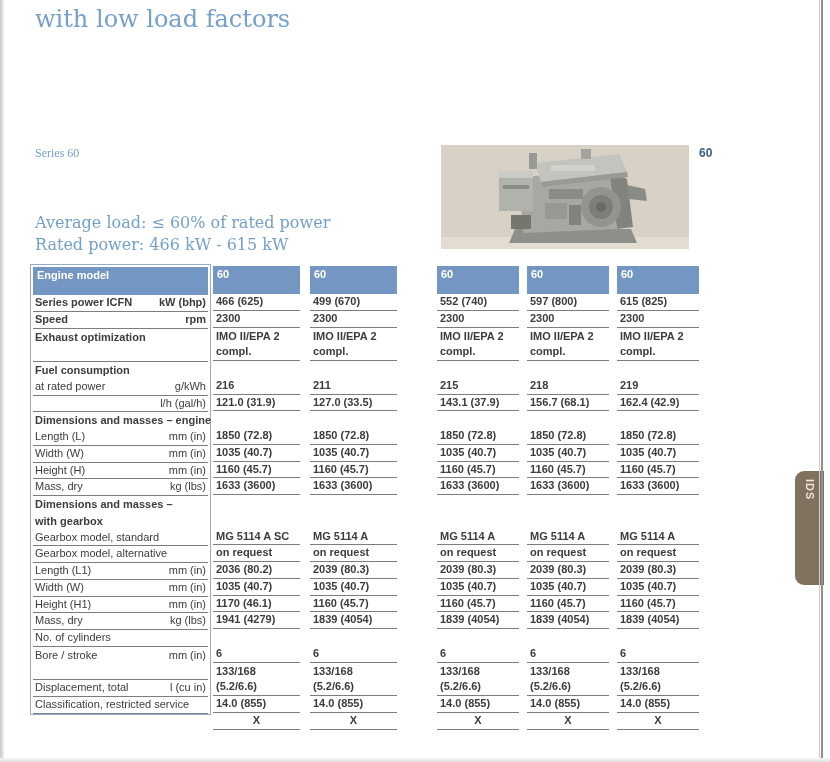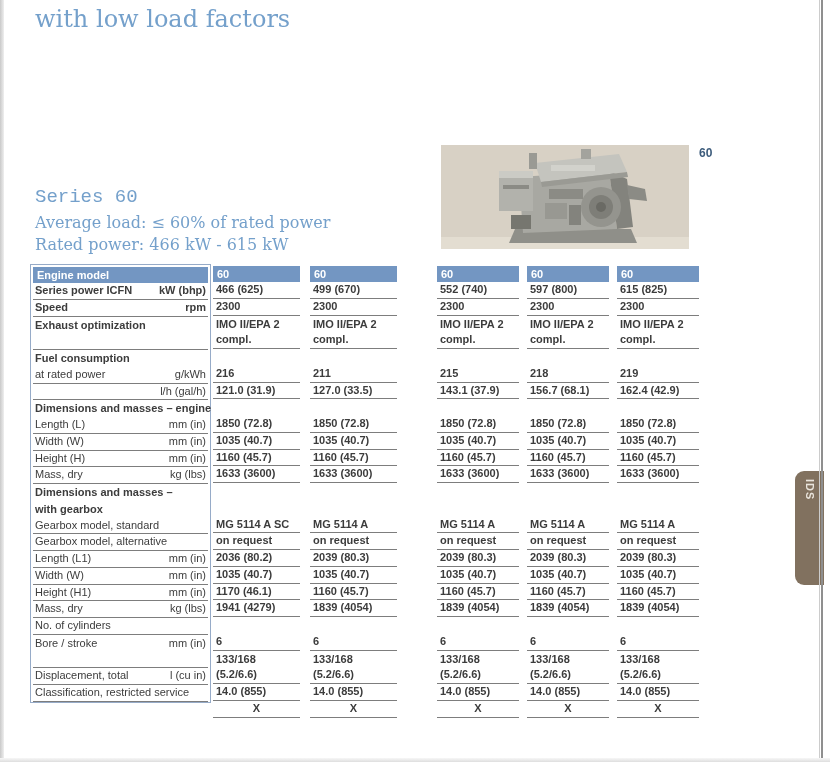--- a/index.html
+++ b/index.html
@@ -9,42 +9,42 @@
   .left-edge{position:absolute;left:0;top:0;width:4px;height:762px;
              background:linear-gradient(to right,#c9c9c9,#efefef);}
   .right-rule-light{position:absolute;left:819px;top:0;width:1px;height:762px;background:#cccccc;}
   .right-rule{position:absolute;left:821px;top:0;width:2px;height:762px;background:#8f8f8f;}
   .bottom-edge{position:absolute;left:0;top:758px;width:830px;height:4px;
              background:linear-gradient(to bottom,#f7f7f7,#dedede);}
 
   
   .title{position:absolute;left:35px;top:4px;font-family:"DejaVu Serif","Liberation Serif",serif;
          font-size:24px;line-height:31px;color:#74a0cb;font-weight:400;}
-  .series{position:absolute;left:35px;top:146px;font-family:Liberation Mono, monospace;
-          font-size:19px;color:#74a0cb;margin-top:40px;}
+  .series{position:absolute;left:35px;top:146px;font-family:Liberation Serif, serif;
+          font-size:12px;color:#74a0cb;}
   .loads{position:absolute;left:35px;top:212px;font-family:"DejaVu Serif","Liberation Serif",serif;
          font-size:16px;line-height:22px;color:#74a0cb;}
 
   
   .photo{position:absolute;left:441px;top:145px;width:248px;height:104px;background:#d8d1c5;}
   .photo svg{display:block;}
   .photo-label{position:absolute;left:699px;top:146px;font-size:12px;font-weight:700;color:#3d5c7c;}
 
   
   .side-tab{position:absolute;left:795px;top:471px;width:29px;height:114px;background:#81715f;
             border-radius:9px 0 0 9px;}
   .side-tab span{display:block;writing-mode:vertical-rl;color:#e9e4dc;font-size:11px;font-weight:700;
             letter-spacing:1px;margin:8px auto 0 auto;}
 
   
   #spec-table{position:absolute;left:0;top:264px;width:830px;}
   .labelbox{position:absolute;left:30px;top:0;width:181px;border:1px solid #96abc8;
             box-sizing:border-box;padding:2px 2px 0 2px;background:#fff;}
   .vcol{position:absolute;top:0;padding-top:2px;}
-  .bar{height:16px;line-height:16px;background:#7396c2;color:#ffffff;font-size:11px;
+  .bar{height:28px;line-height:16px;background:#7396c2;color:#ffffff;font-size:11px;
        font-weight:700;padding-left:4px;}
   .row{position:relative;height:16.75px;line-height:16.5px;font-size:11px;color:#3c3c3c;
        display:flex;justify-content:space-between;}
   .row.u{border-bottom:1px solid #7d7d7d;height:15.75px;line-height:15.5px;}
   .row .lab{padding-left:2px;white-space:nowrap;}
   .row .unit{padding-right:2px;white-space:nowrap;}
   .row.b .lab, .row.b .unit{font-weight:700;}
   .vcell{font-weight:700;padding-left:3px;white-space:nowrap;}
   .vcell.center{width:100%;text-align:center;padding-left:0;}
 </style>

